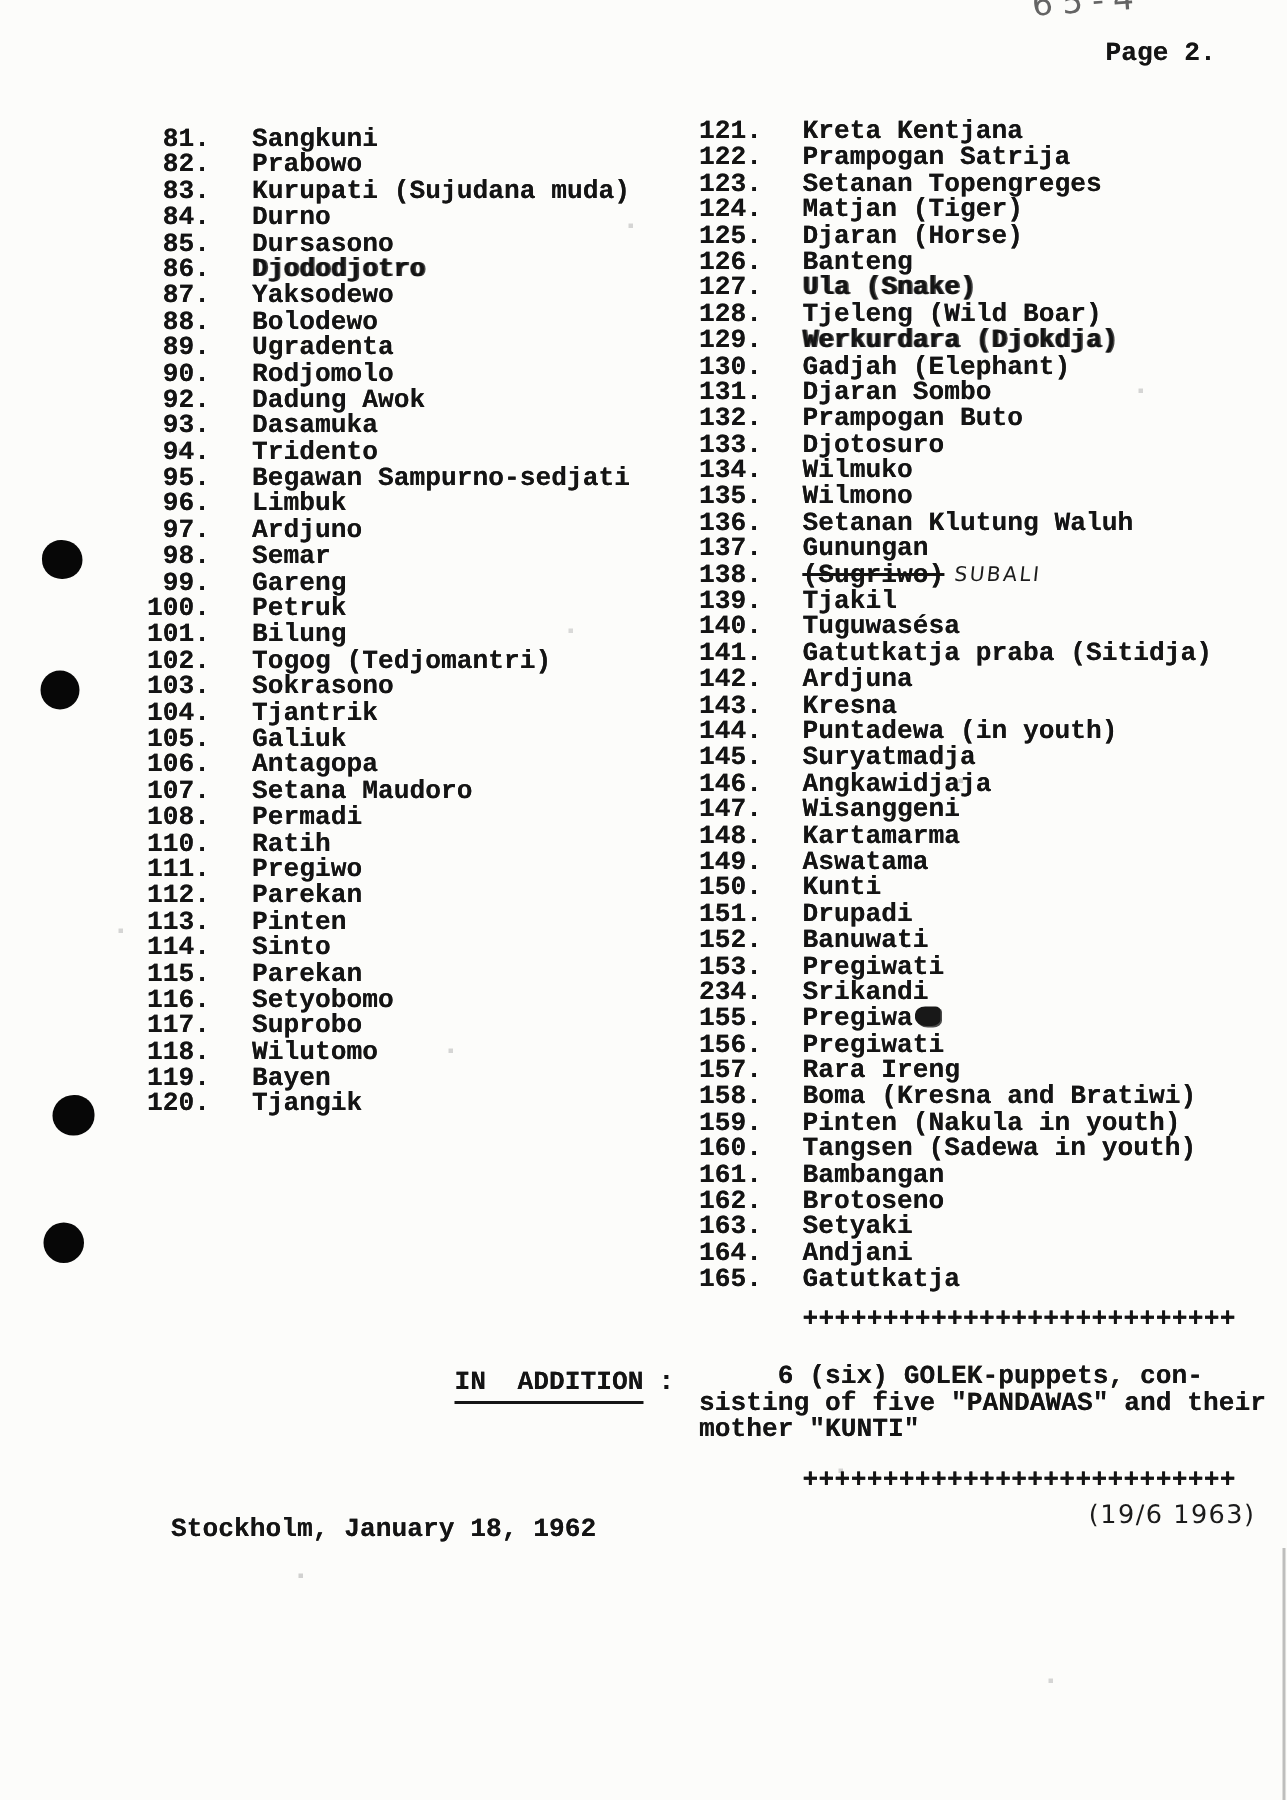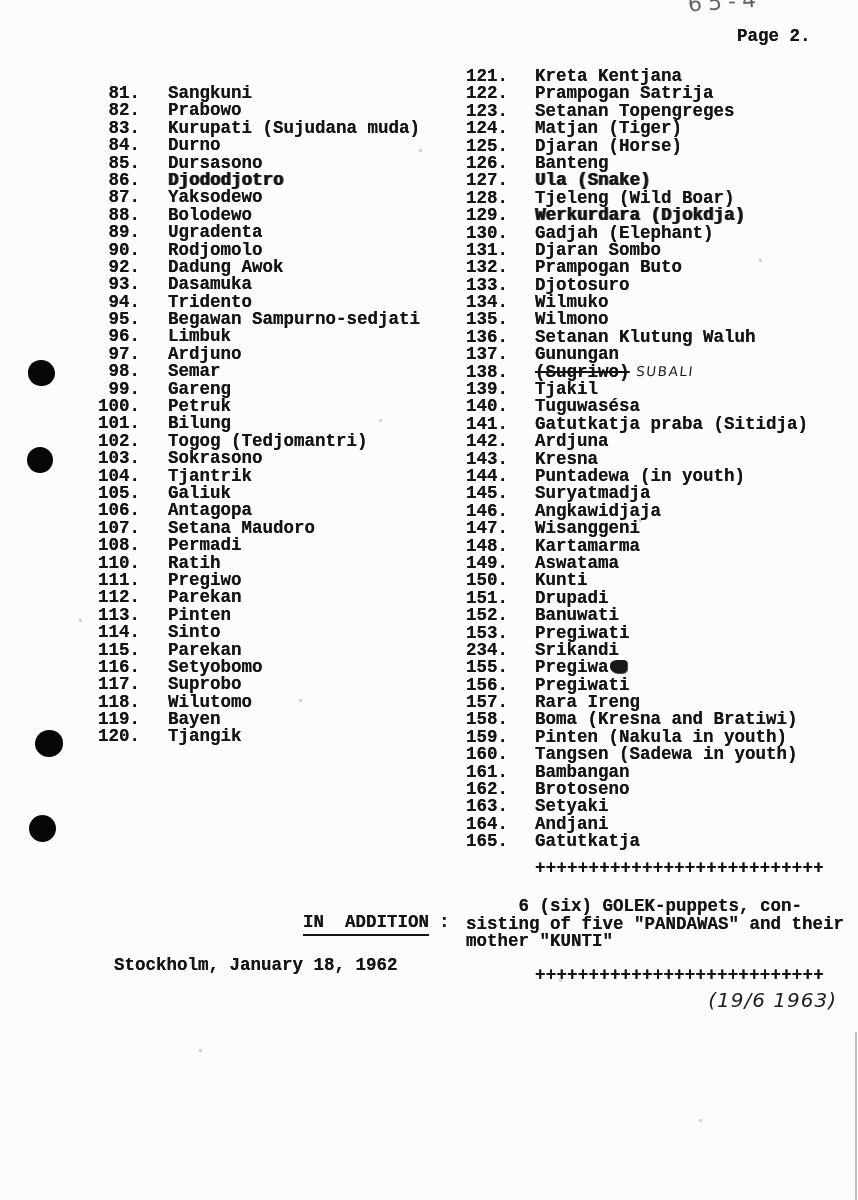--- a/index.html
+++ b/index.html
@@ -25,21 +25,21 @@
   .corner-mark{
     position:absolute;left:688px;top:-11px;
     font-family:"DejaVu Sans",sans-serif;font-weight:400;
     font-size:22px;color:#4a4a4a;letter-spacing:6px;
     transform:rotate(-4deg);opacity:.85;text-shadow:none;
   }
   .page-label{position:absolute;left:737px;top:26px;white-space:pre;}
   
   .col{position:absolute;}
   .col-left{left:88px;top:85px;}
-  .col-right{left:455px;top:68px;width:392px;}
+  .col-right{left:455px;top:80px;width:392px;}
   .row{height:17.4px;line-height:17.4px;white-space:nowrap;}
   .num{display:inline-block;text-align:right;}
   .col-left .num{width:52px;margin-right:28px;}
   .col-right .num{width:53px;margin-right:27px;}
   .smudge{text-shadow:1px 0 0 rgba(10,10,10,.75), -0.5px 0 0 rgba(10,10,10,.5);}
   .struck{text-decoration:line-through;text-decoration-thickness:2.2px;margin-top:16px;}
   .hand{
     display:inline-block;margin-left:6px;
     font-family:"DejaVu Sans",sans-serif;font-weight:400;
     font-size:13.5px;letter-spacing:1.6px;color:#1c1c1c;
@@ -52,27 +52,27 @@
   }
   
   .sep{white-space:pre;margin-left:80px;height:17.4px;line-height:17.4px;letter-spacing:0.2px;}
   .sep-top{margin-top:9px;}
   .note-para{margin-left:11px;margin-top:21px;}
   .note-line{white-space:pre;height:17.6px;line-height:17.6px;}
   .sep-bottom{margin-top:16px;}
   .date-stamp{
     text-align:right;padding-right:10px;margin-top:4px;
     font-family:"DejaVu Sans",sans-serif;font-weight:400;
-    font-size:20px;letter-spacing:1px;color:#1b1b1b;text-shadow:none;font-style:italic;
+    font-size:17px;letter-spacing:1px;color:#1b1b1b;text-shadow:none;
   }
   
   .addition-heading{position:absolute;left:303px;top:912px;white-space:pre;}
   .addition-heading .ul{border-bottom:2.2px solid #161616;padding-bottom:2px;}
   .addition-colon{margin-left:10px;}
-  .place-date{position:absolute;left:114px;top:955px;white-space:pre;}
+  .place-date{position:absolute;left:114px;top:1010px;white-space:pre;}
   
   .edge-line{position:absolute;right:1px;top:1032px;width:2px;height:168px;background:#9c9c9c;opacity:.65;}
   .speckles{position:absolute;left:0;top:0;width:1px;height:1px;background:transparent;
     box-shadow:
       120px 300px 0 1px rgba(60,60,60,.25), 420px 150px 0 1px rgba(60,60,60,.2),
       640px 520px 0 1px rgba(60,60,60,.25), 300px 700px 0 1px rgba(60,60,60,.2),
       760px 260px 0 1px rgba(60,60,60,.2), 200px 1050px 0 1px rgba(60,60,60,.22),
       560px 980px 0 1px rgba(60,60,60,.2), 80px 620px 0 1px rgba(60,60,60,.2),
       700px 1120px 0 1px rgba(60,60,60,.2), 380px 420px 0 1px rgba(60,60,60,.18);}
 </style>

